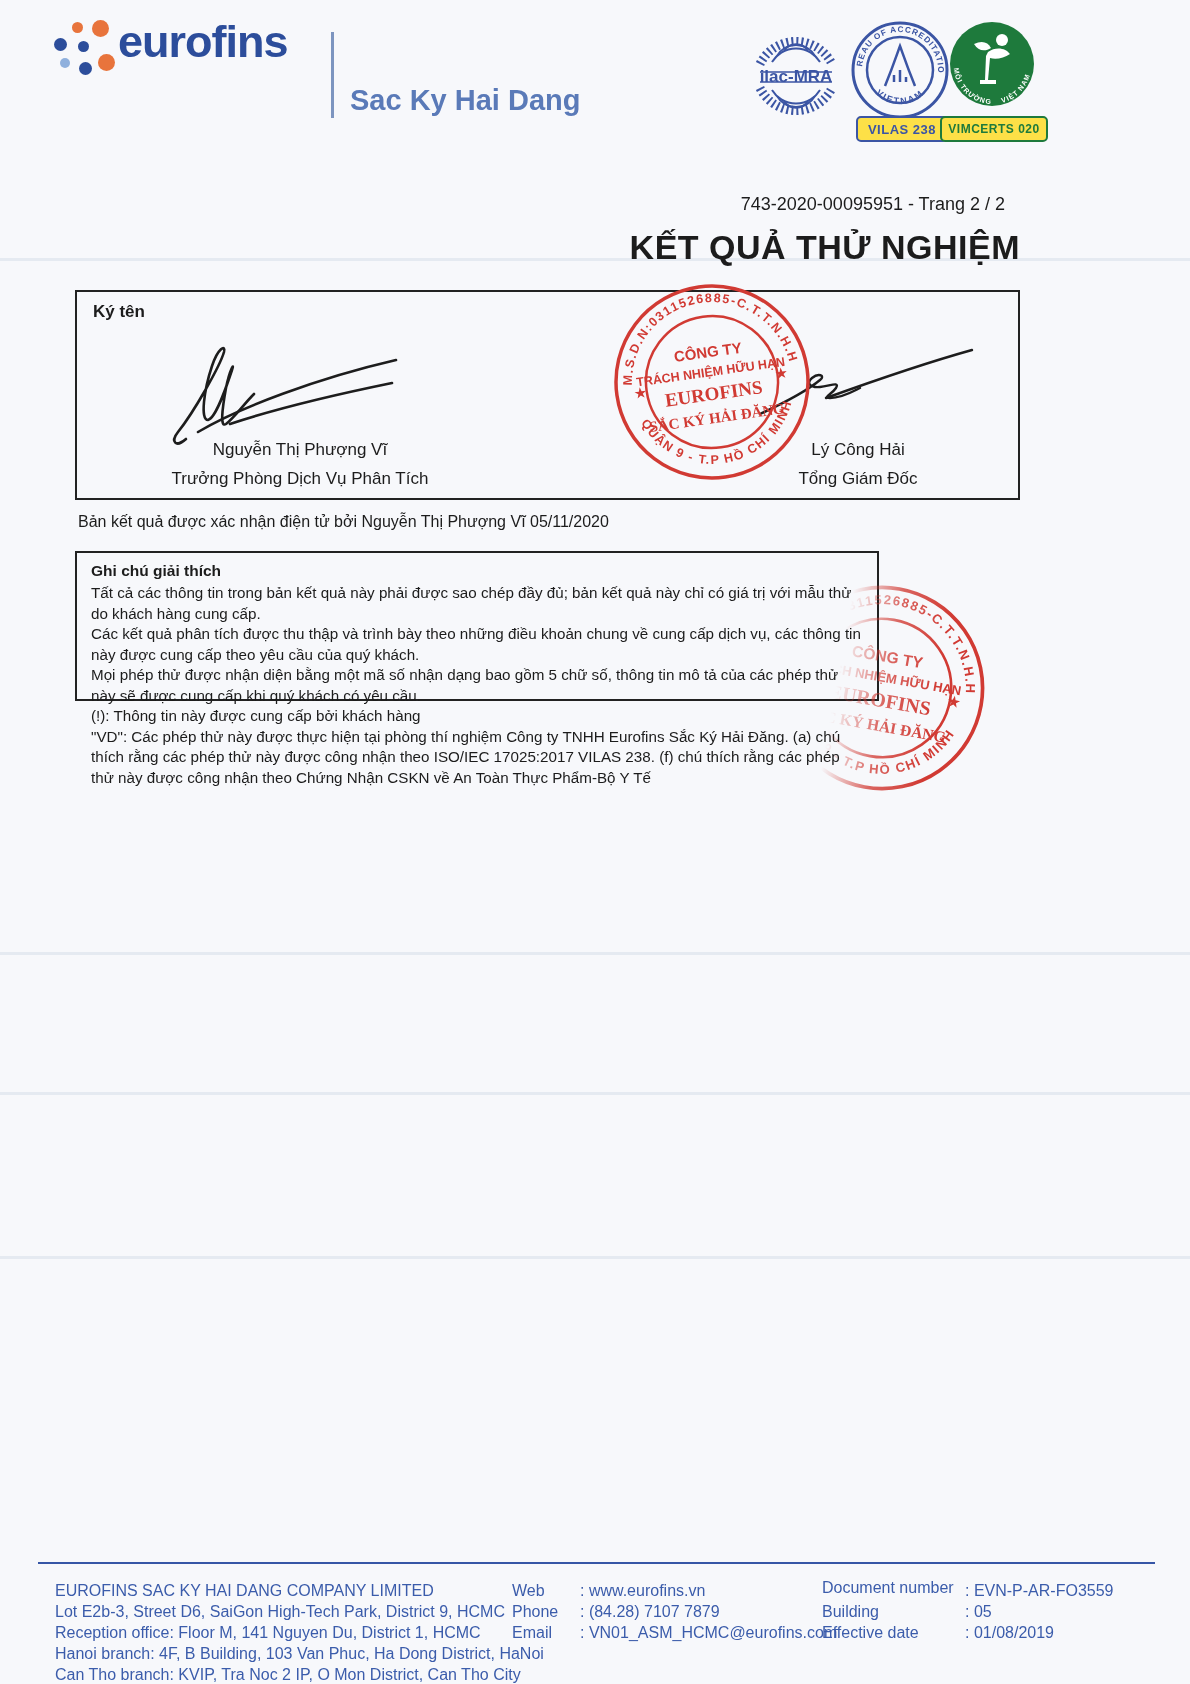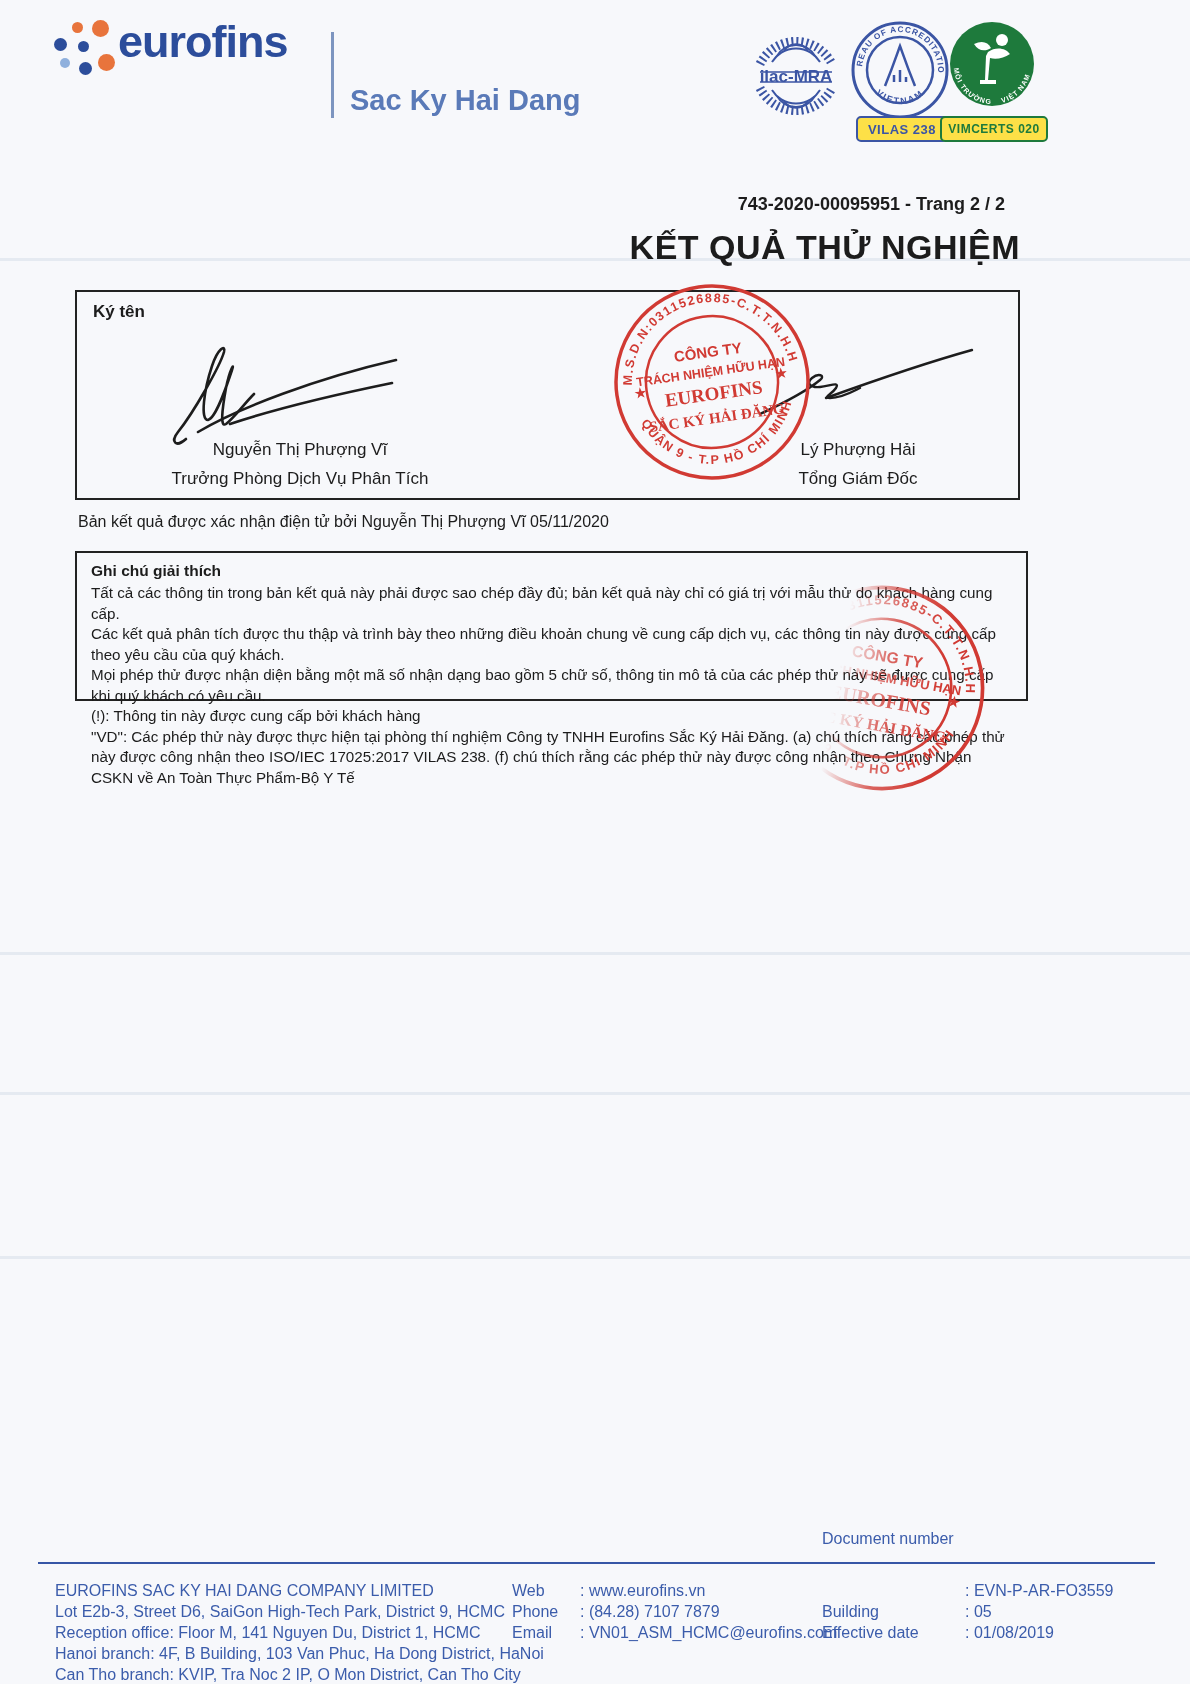--- a/index.html
+++ b/index.html
@@ -12,21 +12,21 @@
   .abs{position:absolute;}
   
   .wordmark{font-weight:bold;color:#2c4d9b;font-size:45px;letter-spacing:-1px;}
   .divider{width:3px;background:#7d95c0;}
   .division{font-weight:bold;color:#5a7ab8;font-size:29px;}
   .dot{position:absolute;border-radius:50%;}
   .certbox{border:2px solid #3b55a4;border-radius:5px;background:#fde047;color:#3b55a4;
     font-weight:bold;font-size:13px;display:flex;align-items:center;justify-content:center;letter-spacing:.5px;}
   .certbox.green{border-color:#1e7a3c;color:#1e7a3c;font-size:12px;}
   
-  .pageref{font-size:18px;font-weight:bold;text-align:right;}
+  .pageref{font-size:18px;font-weight:normal;text-align:right;}
   .title{font-size:34px;font-weight:bold;text-align:right;letter-spacing:.5px;}
   .sigbox,.notesbox{border:2px solid #222;background:transparent;}
   .kyten{font-size:17px;font-weight:bold;}
   .name{font-size:17px;text-align:center;}
   .confirm{font-size:16px;}
   .notesbox{padding:9px 14px 10px 14px;box-sizing:border-box;}
   .notehead{font-size:15.5px;font-weight:bold;margin-bottom:3px;}
   .noteline{font-size:15.2px;line-height:20.5px;}
   .stamp2wrap{
     -webkit-mask-image:linear-gradient(100deg,transparent 0%,transparent 32%,rgba(0,0,0,.78) 52%,#000 72%);
@@ -161,26 +161,26 @@
       <text x="168" y="111" font-size="15">★</text>
       <text x="105" y="80" text-anchor="middle" font-size="15" font-weight="bold" font-family="Liberation Sans, sans-serif">CÔNG TY</text>
       <text x="105" y="99" text-anchor="middle" font-size="12.5" font-weight="bold" font-family="Liberation Sans, sans-serif">TRÁCH NHIỆM HỮU HẠN</text>
       <text x="105" y="123" text-anchor="middle" font-size="19" font-weight="bold" font-family="Liberation Serif, serif">EUROFINS</text>
       <text x="105" y="146" text-anchor="middle" font-size="15" font-weight="bold" font-family="Liberation Serif, serif">SẮC KÝ HẢI ĐĂNG</text>
     </g>
   </svg>
 
   <div class="abs name" style="left:170px;top:440px;width:260px">Nguyễn Thị Phượng Vĩ</div>
   <div class="abs name" style="left:150px;top:469px;width:300px">Trưởng Phòng Dịch Vụ Phân Tích</div>
-  <div class="abs name" style="left:758px;top:440px;width:200px">Lý Phượng Hải</div>
+  <div class="abs name" style="left:758px;top:440px;width:200px">Lý Công Hải</div>
   <div class="abs name" style="left:758px;top:469px;width:200px">Tổng Giám Đốc</div>
 
   <div class="abs confirm" style="left:78px;top:513px">Bản kết quả được xác nhận điện tử bởi Nguyễn Thị Phượng Vĩ 05/11/2020</div>
 
-  <div class="abs notesbox" style="left:75px;top:551px;width:953px;height:150px">
+  <div class="abs notesbox" style="left:75px;top:551px;width:804px;height:150px">
     <div class="notehead">Ghi chú giải thích</div>
     <div class="noteline">Tất cả các thông tin trong bản kết quả này phải được sao chép đầy đủ; bản kết quả này chỉ có giá trị với mẫu thử do khách hàng cung cấp.</div>
     <div class="noteline">Các kết quả phân tích được thu thập và trình bày theo những điều khoản chung về cung cấp dịch vụ, các thông tin này được cung cấp theo yêu cầu của quý khách.</div>
     <div class="noteline">Mọi phép thử được nhận diện bằng một mã số nhận dạng bao gồm 5 chữ số, thông tin mô tả của các phép thử này sẽ được cung cấp khi quý khách có yêu cầu.</div>
     <div class="noteline">(!): Thông tin này được cung cấp bởi khách hàng</div>
     <div class="noteline">"VD": Các phép thử này được thực hiện tại phòng thí nghiệm Công ty TNHH Eurofins Sắc Ký Hải Đăng. (a) chú thích rằng các phép thử này được công nhận theo ISO/IEC 17025:2017 VILAS 238. (f) chú thích rằng các phép thử này được công nhận theo Chứng Nhận CSKN về An Toàn Thực Phẩm-Bộ Y Tế</div>
   </div>
 
   <div class="abs stamp2wrap" style="left:772px;top:578px;width:220px;height:220px">
     <svg width="220" height="220" viewBox="0 0 210 210">
@@ -214,20 +214,20 @@
   <div class="abs foot" style="left:55px;top:1635px">Hanoi branch: 4F, B Building, 103 Van Phuc, Ha Dong District, HaNoi</div>
   <div class="abs foot" style="left:55px;top:1656px">Can Tho branch: KVIP, Tra Noc 2 IP, O Mon District, Can Tho City</div>
 
   <div class="abs foot" style="left:512px;top:1572px">Web</div>
   <div class="abs foot" style="left:512px;top:1593px">Phone</div>
   <div class="abs foot" style="left:512px;top:1614px">Email</div>
   <div class="abs foot" style="left:580px;top:1572px">: www.eurofins.vn</div>
   <div class="abs foot" style="left:580px;top:1593px">: (84.28) 7107 7879</div>
   <div class="abs foot" style="left:580px;top:1614px">: VN01_ASM_HCMC@eurofins.com</div>
 
-  <div class="abs foot" style="left:822px;top:1520px">Document number</div>
+  <div class="abs foot" style="left:822px;top:1569px">Document number</div>
   <div class="abs foot" style="left:822px;top:1593px">Building</div>
   <div class="abs foot" style="left:822px;top:1614px">Effective date</div>
   <div class="abs foot" style="left:965px;top:1572px">: EVN-P-AR-FO3559</div>
   <div class="abs foot" style="left:965px;top:1593px">: 05</div>
   <div class="abs foot" style="left:965px;top:1614px">: 01/08/2019</div>
 
 </div>
 
 </body></html>

